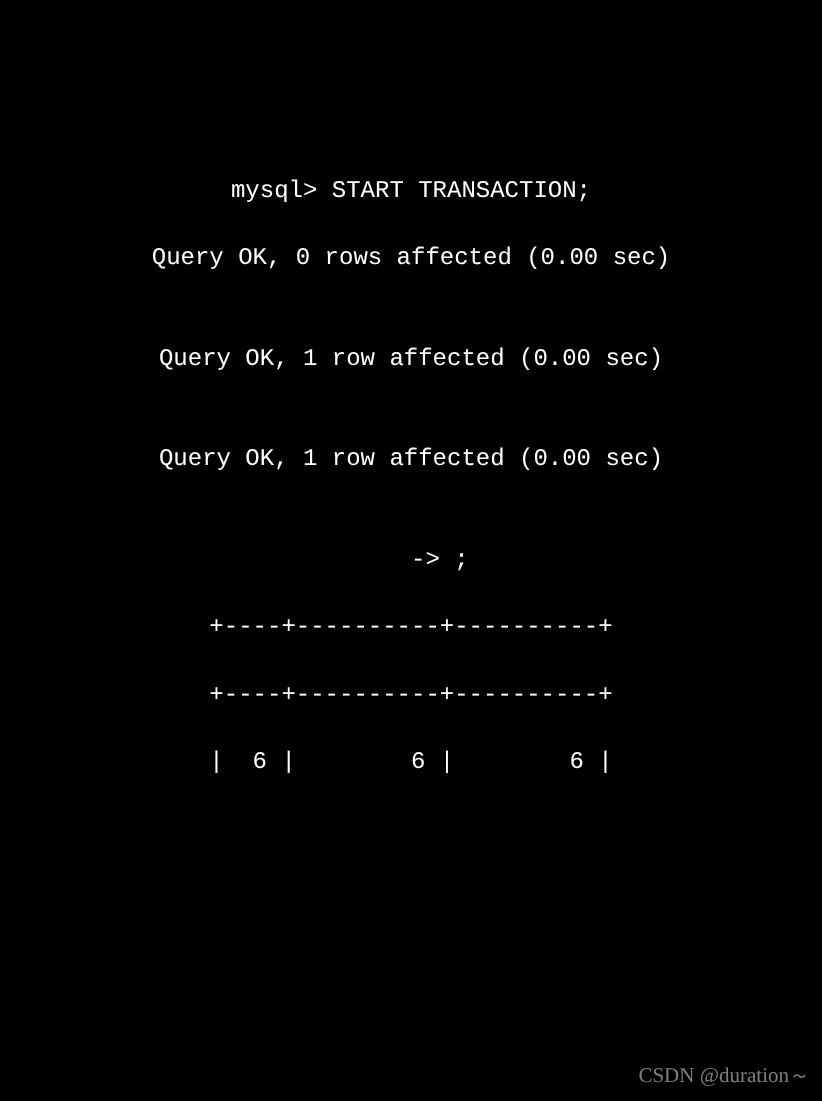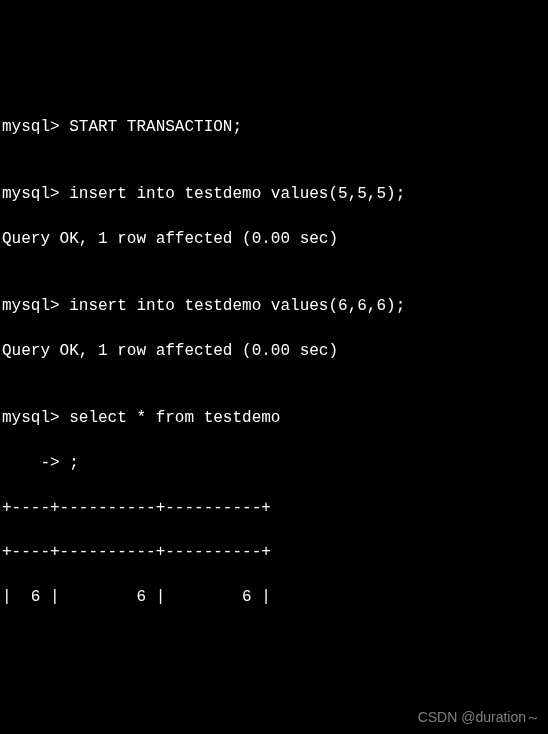--- a/index.html
+++ b/index.html
@@ -15,46 +15,45 @@
       line-height: 1.4;
       padding: 4px 2px;
       width: 548px;
       height: 734px;
       overflow: hidden;
       white-space: pre;
       position: relative;
     }
     .line {
       white-space: pre;
+      text-align: center;
     }
     .watermark {
       position: absolute;
       bottom: 6px;
       right: 8px;
       color: #aaa;
       font-size: 14px;
-      font-family: Liberation Sans, sans-serif;
+      font-family: Liberation Serif, serif;
       opacity: 0.75;
     }
   </style>
 </head>
 <body>
 
 
 
 <div>
 <div class="line">mysql&gt; START TRANSACTION;</div>
+<div class="line">Query OK, 0 rows affected (0.00 sec)</div>
 <div class="line"></div>
-<div class="line">mysql&gt; insert into testdemo values(5,5,5);</div>
 <div class="line">Query OK, 1 row affected (0.00 sec)</div>
 <div class="line"></div>
-<div class="line">mysql&gt; insert into testdemo values(6,6,6);</div>
 <div class="line">Query OK, 1 row affected (0.00 sec)</div>
 <div class="line"></div>
-<div class="line">mysql&gt; select * from testdemo</div>
 <div class="line">    -&gt; ;</div>
 <div class="line">+----+----------+----------+</div>
 <div class="line">+----+----------+----------+</div>
 <div class="line">|  6 |        6 |        6 |</div>
 
 
 <div class="line"></div>
 
 
 <div class="line"></div>

